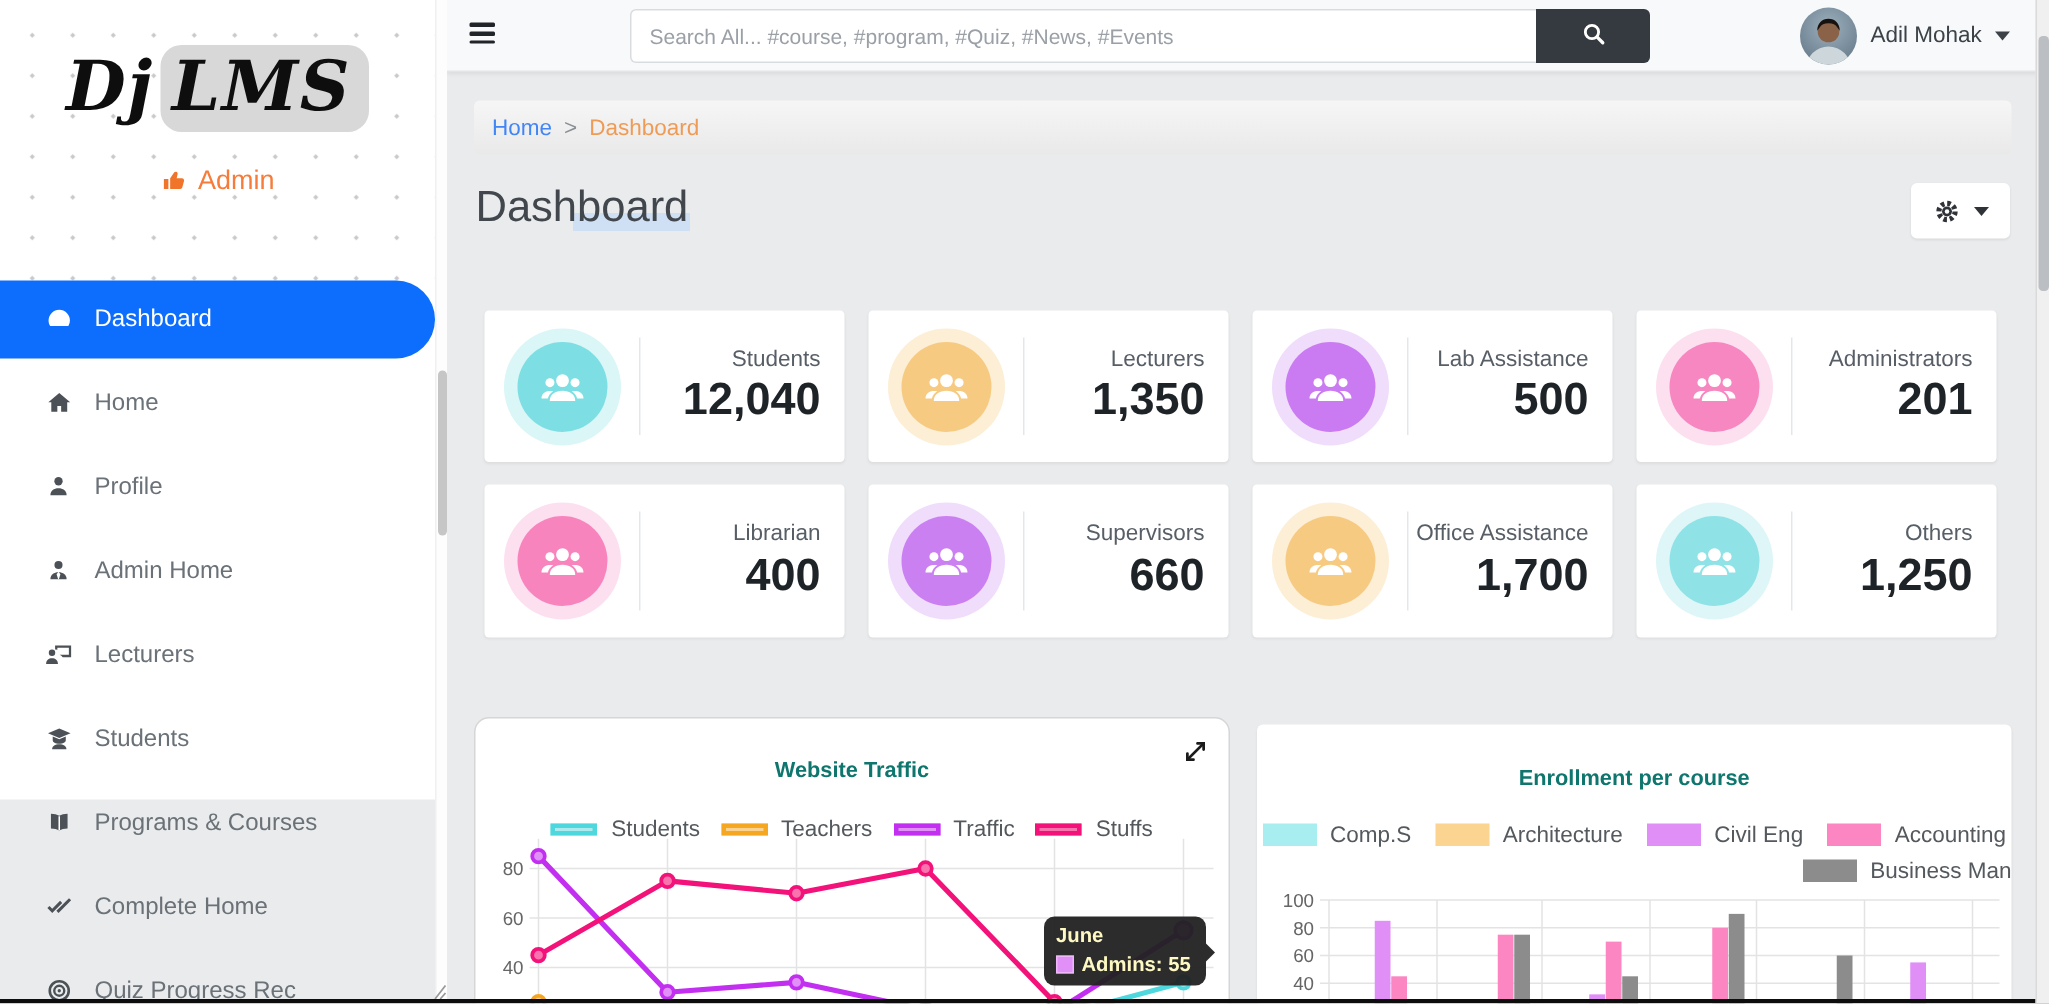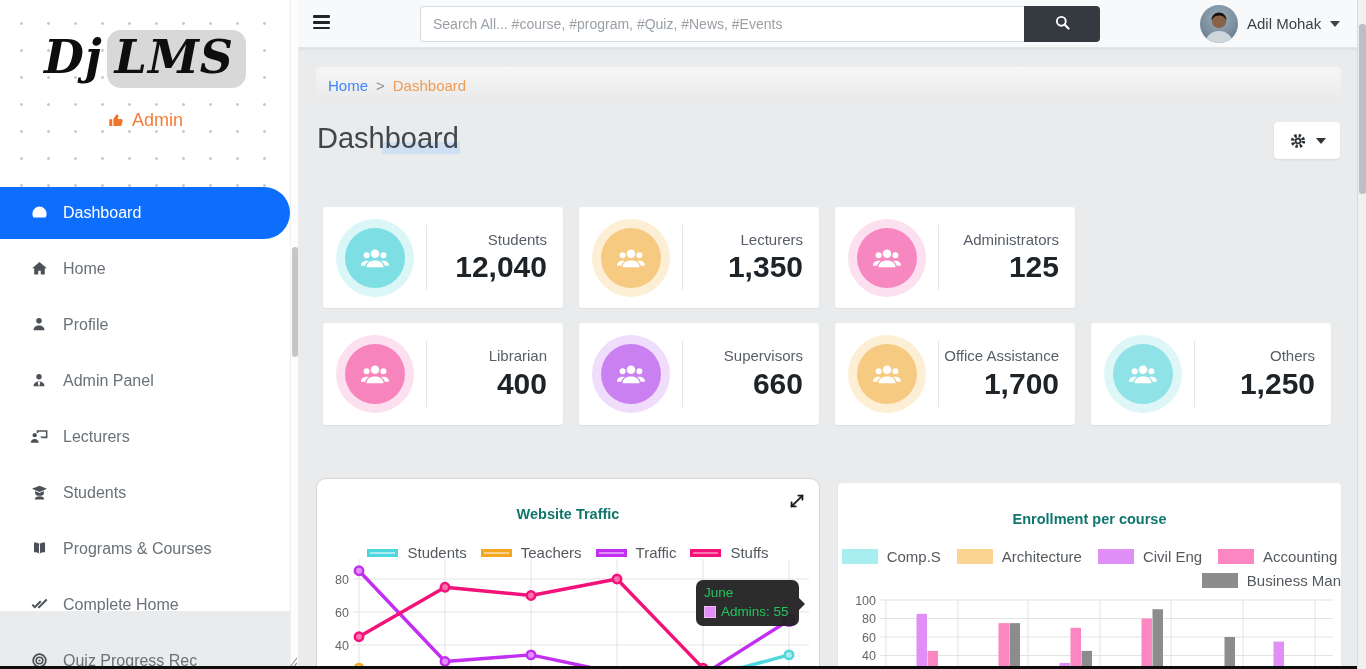--- a/index.html
+++ b/index.html
@@ -1,21 +1,21 @@
 <!DOCTYPE html>
 <html><head>
 <meta charset="utf-8">
 <style>
   * { margin:0; padding:0; box-sizing:border-box; }
   html,body { width:1366px; height:669px; overflow:hidden; }
   body { font-family:"Liberation Sans", sans-serif; background:#eaebec; }
   #page { position:relative; width:1366px; height:669px; overflow:hidden; background:#eaebec; }
 
   
-  #sidebar { position:absolute; left:0; top:0; width:290px; height:611px; background:#fff; z-index:5; }
+  #sidebar { position:absolute; left:0; top:0; width:290px; height:533px; background:#fff; z-index:5; }
   #sidebar-head { position:relative; height:187px;
     background-image:radial-gradient(#c9c9c9 1.3px, transparent 1.5px);
     background-size:27px 27px; background-position:8px 10px; }
   #logo { position:absolute; left:0; right:0; top:30px; text-align:center;
     font-family:"DejaVu Serif", serif; font-style:italic; font-weight:bold;
     font-size:46px; color:#0e0e0e; letter-spacing:1px; }
   #logo .lms { background:#d8d8d8; border-radius:14px; padding:0 12px 4px 8px; margin-left:4px; }
   #role-row { position:absolute; left:0; right:0; top:110px; text-align:center; color:#f57c3a;
     font-size:18px; }
   #role-row svg { vertical-align:-3px; margin-right:7px; }
@@ -94,22 +94,22 @@
   #bar-legend-2 { margin-top:7px;justify-content:flex-end; }
   .lg-item { display:flex; align-items:center; cursor:pointer; }
   .lg-swatch { width:36px; height:13px; margin-right:9px; }
   .lg-label { font-size:15px; color:#54595e; }
   #expand-btn { position:absolute; right:12px; top:12px; width:20px; height:20px; cursor:pointer; }
   .chart-svg { position:absolute; left:0; width:100%; }
   #line-svg { top:80px; height:182px; }
   #bar-svg { top:110px; height:147px; }
 
   
-  #tooltip { position:absolute; left:379px; top:101px; background:rgba(33,33,33,.95); border-radius:7px;
-    padding:5px 10px 7px 8px; color:#22c55e; font-size:13.5px; font-weight:normal; z-index:9; }
+  #tooltip { position:absolute; left:379px; top:132px; background:rgba(33,33,33,.95); border-radius:7px;
+    padding:5px 10px 7px 8px; color:#fef9c3; font-size:13.5px; font-weight:bold; z-index:9; }
   #tooltip:after { content:""; position:absolute; right:-6px; top:18px; border-top:6px solid transparent;
     border-bottom:6px solid transparent; border-left:6px solid rgba(33,33,33,.95); }
   #tooltip .tt-row { display:flex; align-items:center; margin-top:4px; }
   #tooltip .tt-swatch { width:12px; height:12px; margin-right:5px; border:1.5px solid #eeb7fa; }
 
   
   #bottom-strip { position:absolute; left:0; top:666px; width:1366px; height:3px; background:#0d0d0d; z-index:20; }
   #page-scrollbar { position:absolute; right:0; top:0; width:9px; height:669px; background:#f0f0f1;
     border-left:1px solid #dadada; z-index:21; }
   #page-thumb { position:absolute; left:1px; top:24px; width:7px; height:170px; background:#bbbec2;
@@ -151,21 +151,21 @@
               <path d="M4.8 20.2c0-3.9 3.2-6.1 7.2-6.1s7.2 2.2 7.2 6.1z"></path>
             </svg></span>
           <span>Profile</span>
         </div>
         <div class="nav-item">
           <span class="nicon"><svg viewBox="0 0 24 24" width="18" height="18" fill="currentColor">
               <circle cx="12" cy="7.6" r="3.6"></circle>
               <path d="M4.8 20.2c0-3.9 3.2-6.1 7.2-6.1s7.2 2.2 7.2 6.1z"></path>
               <path d="M12 13.6l-1.7 2.1 1.1 3.6.6 1 .6-1 1.1-3.6z" fill="#fff"></path>
             </svg></span>
-          <span>Admin Panel</span>
+          <span>Admin Home</span>
         </div>
         <div class="nav-item">
           <span class="nicon"><svg viewBox="0 0 24 24" width="19" height="19" fill="currentColor">
               <path d="M8.5 4.2H22v10h-7.1a5.4 5.4 0 0 0-2.6-2.2l-.1-.1h7.9V6.1H10.4v1.7a5 5 0 0 0-1.9-.2z"></path>
               <circle cx="5.9" cy="10.3" r="2.7"></circle>
               <path d="M.9 19.8c0-3.1 2.2-4.8 5-4.8s5 1.7 5 4.8z"></path>
             </svg></span>
           <span>Lecturers</span>
         </div>
         <div class="nav-item">
@@ -279,34 +279,51 @@
             <path d="M23.2 18.1c0-2.6-2-4-4.6-4-.6 0-1.2.1-1.7.2 1.6 1 2.6 2.4 2.9 3.8z"></path>
           </svg>
         </div>
         <div class="stat-div"></div>
         <div class="stat-text">
           <div class="stat-label">Lecturers</div>
           <div class="stat-value">1,350</div>
         </div>
       </div>
       <div class="stat-card">
+        <div class="stat-icon" style="background: rgb(202, 123, 241); box-shadow: rgb(240, 220, 251) 0px 0px 0px 9px;">
+          <svg viewBox="0 0 24 24" width="30" height="30" fill="#fff">
+            <circle cx="12" cy="8.6" r="3.4"></circle>
+            <path d="M5.2 19.4c0-3.4 3-5.4 6.8-5.4s6.8 2 6.8 5.4z"></path>
+            <circle cx="5.3" cy="9.7" r="2.4"></circle>
+            <path d="M.8 18.1c0-2.6 2-4 4.6-4 .6 0 1.2.1 1.7.2-1.6 1-2.6 2.4-2.9 3.8z"></path>
+            <circle cx="18.7" cy="9.7" r="2.4"></circle>
+            <path d="M23.2 18.1c0-2.6-2-4-4.6-4-.6 0-1.2.1-1.7.2 1.6 1 2.6 2.4 2.9 3.8z"></path>
+          </svg>
+        </div>
+        <div class="stat-div"></div>
+        <div class="stat-text">
+          <div class="stat-label">Lab Assistance</div>
+          <div class="stat-value">500</div>
+        </div>
+      </div>
+      <div class="stat-card">
         <div class="stat-icon" style="background: rgb(246, 135, 192); box-shadow: rgb(253, 224, 239) 0px 0px 0px 9px;">
           <svg viewBox="0 0 24 24" width="30" height="30" fill="#fff">
             <circle cx="12" cy="8.6" r="3.4"></circle>
             <path d="M5.2 19.4c0-3.4 3-5.4 6.8-5.4s6.8 2 6.8 5.4z"></path>
             <circle cx="5.3" cy="9.7" r="2.4"></circle>
             <path d="M.8 18.1c0-2.6 2-4 4.6-4 .6 0 1.2.1 1.7.2-1.6 1-2.6 2.4-2.9 3.8z"></path>
             <circle cx="18.7" cy="9.7" r="2.4"></circle>
             <path d="M23.2 18.1c0-2.6-2-4-4.6-4-.6 0-1.2.1-1.7.2 1.6 1 2.6 2.4 2.9 3.8z"></path>
           </svg>
         </div>
         <div class="stat-div"></div>
         <div class="stat-text">
           <div class="stat-label">Administrators</div>
-          <div class="stat-value">125</div>
+          <div class="stat-value">201</div>
         </div>
       </div>
     </div>
   <div id="stats-row-2" class="stat-row">
       <div class="stat-card">
         <div class="stat-icon" style="background: rgb(248, 132, 189); box-shadow: rgb(253, 224, 239) 0px 0px 0px 9px;">
           <svg viewBox="0 0 24 24" width="30" height="30" fill="#fff">
             <circle cx="12" cy="8.6" r="3.4"></circle>
             <path d="M5.2 19.4c0-3.4 3-5.4 6.8-5.4s6.8 2 6.8 5.4z"></path>
             <circle cx="5.3" cy="9.7" r="2.4"></circle>

